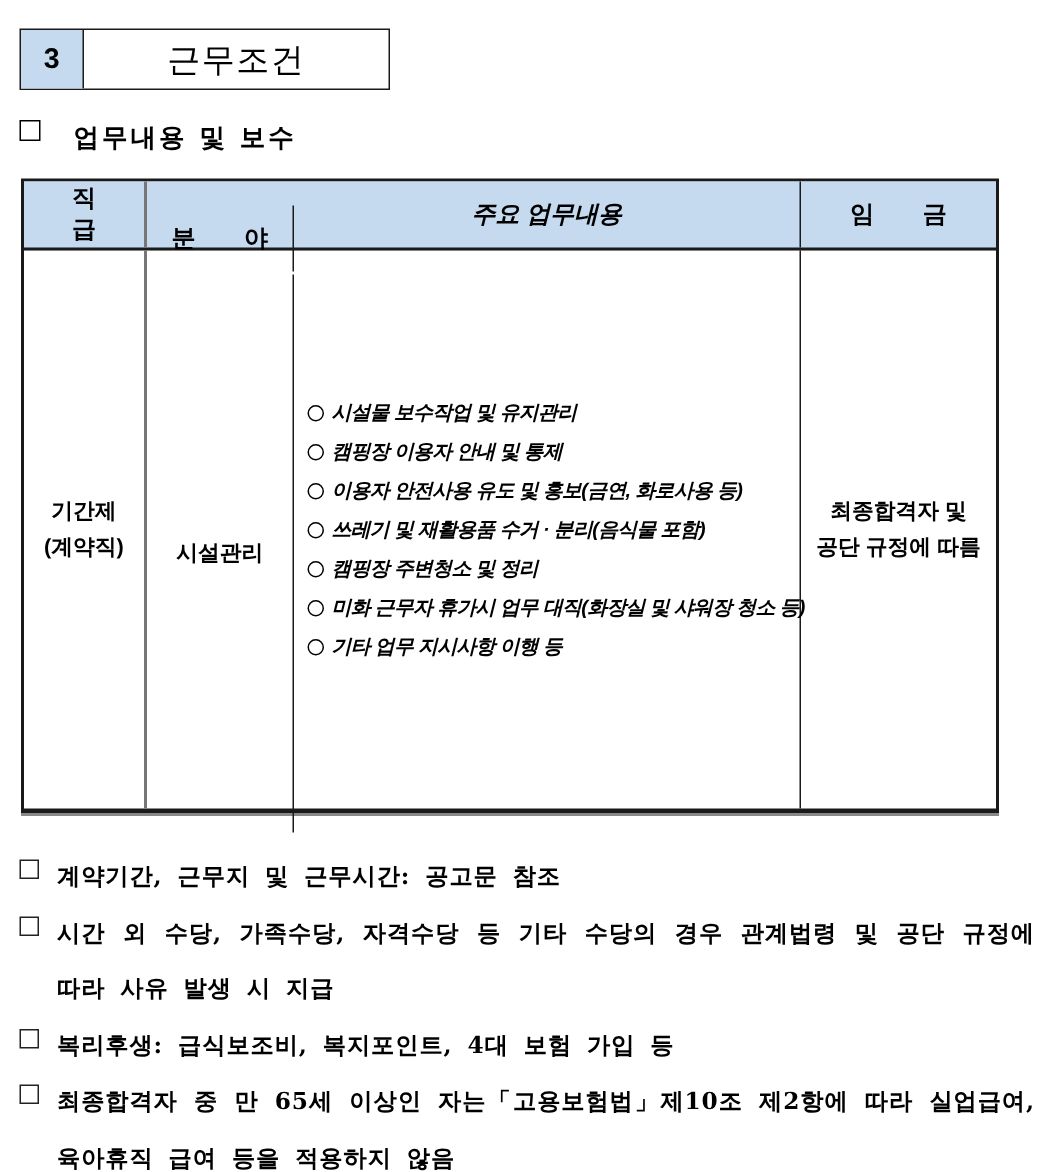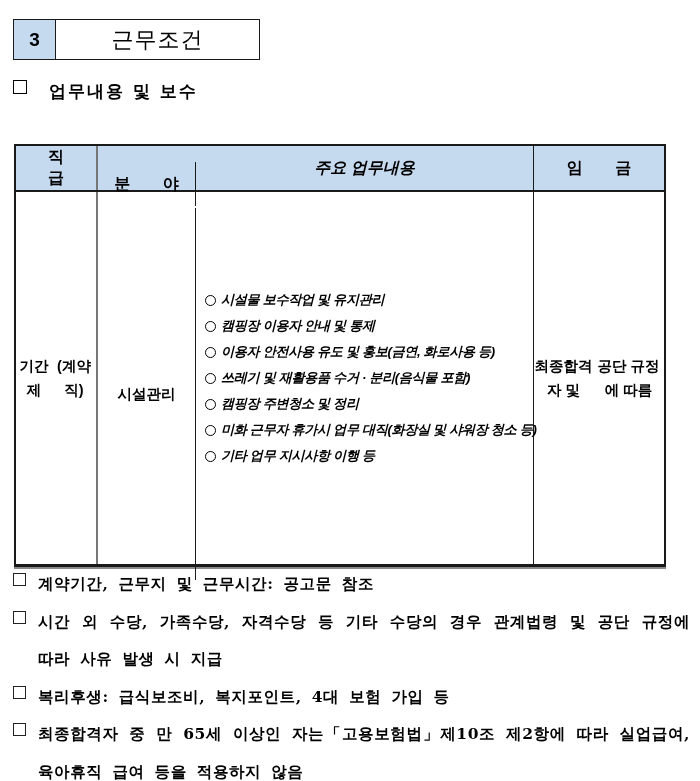--- a/index.html
+++ b/index.html
@@ -28,21 +28,21 @@
       font-weight: bold; font-size: 17px;
     }
     .subheading .box-icon {
       display: inline-block; width: 14px; height: 14px; border: 1.5px solid #000;
       margin-right: 22px;
     }
     .subheading .label { letter-spacing: 2px; }
 
     
     .duty-table {
-      position: absolute; left: 14px; top: 144px; width: 652px; height: 423px;
+      position: absolute; left: 14px; top: 119px; width: 652px; height: 423px;
       border-top: 2px solid #1a1a1a; border-left: 2px solid #1a1a1a;
       border-right: 2px solid #1a1a1a; border-bottom: 3px solid #1a1a1a;
       box-shadow: 0 2px 0 #888;
       padding-left: 44px;
     }
     .row { position: absolute; left: 0; right: 0; display: flex; }
     .row.header { top: 0; height: 46px; background: #c5d9ef; border-bottom: 2px solid #1a1a1a; }
     .row.body { top: 46px; bottom: 0; }
     .cell {
       height: 100%; display: flex; align-items: center; justify-content: center;
@@ -59,21 +59,21 @@
     .body .c3 { justify-content: flex-start; padding-left: 9px; }
     .duties { list-style: none; text-align: left; }
     .duties li {
       font-size: 13.2px; font-weight: bold; line-height: 26px; white-space: nowrap;
       letter-spacing: -0.4px; display: flex; align-items: center;
     }
     .duties .circle {
       display: inline-block; width: 11px; height: 11px; border: 1.6px solid #000;
       border-radius: 50%; margin-right: 5px; flex: none;
     }
-    .multi { display: flex; flex-direction: row; align-items: center; }
+    .multi { display: flex; flex-direction: column; align-items: center; }
 
     
     .notes {
       position: absolute; left: 13px; top: 565px; width: 680px;
       font-family: "DejaVu Serif", serif; font-size: 15.5px; font-weight: bold;
     }
     .note { display: flex; align-items: flex-start; }
     .note .box-icon {
       flex: none; display: inline-block; width: 13px; height: 13px; border: 1px solid #222;
       margin-top: 8px; margin-right: 12px;

